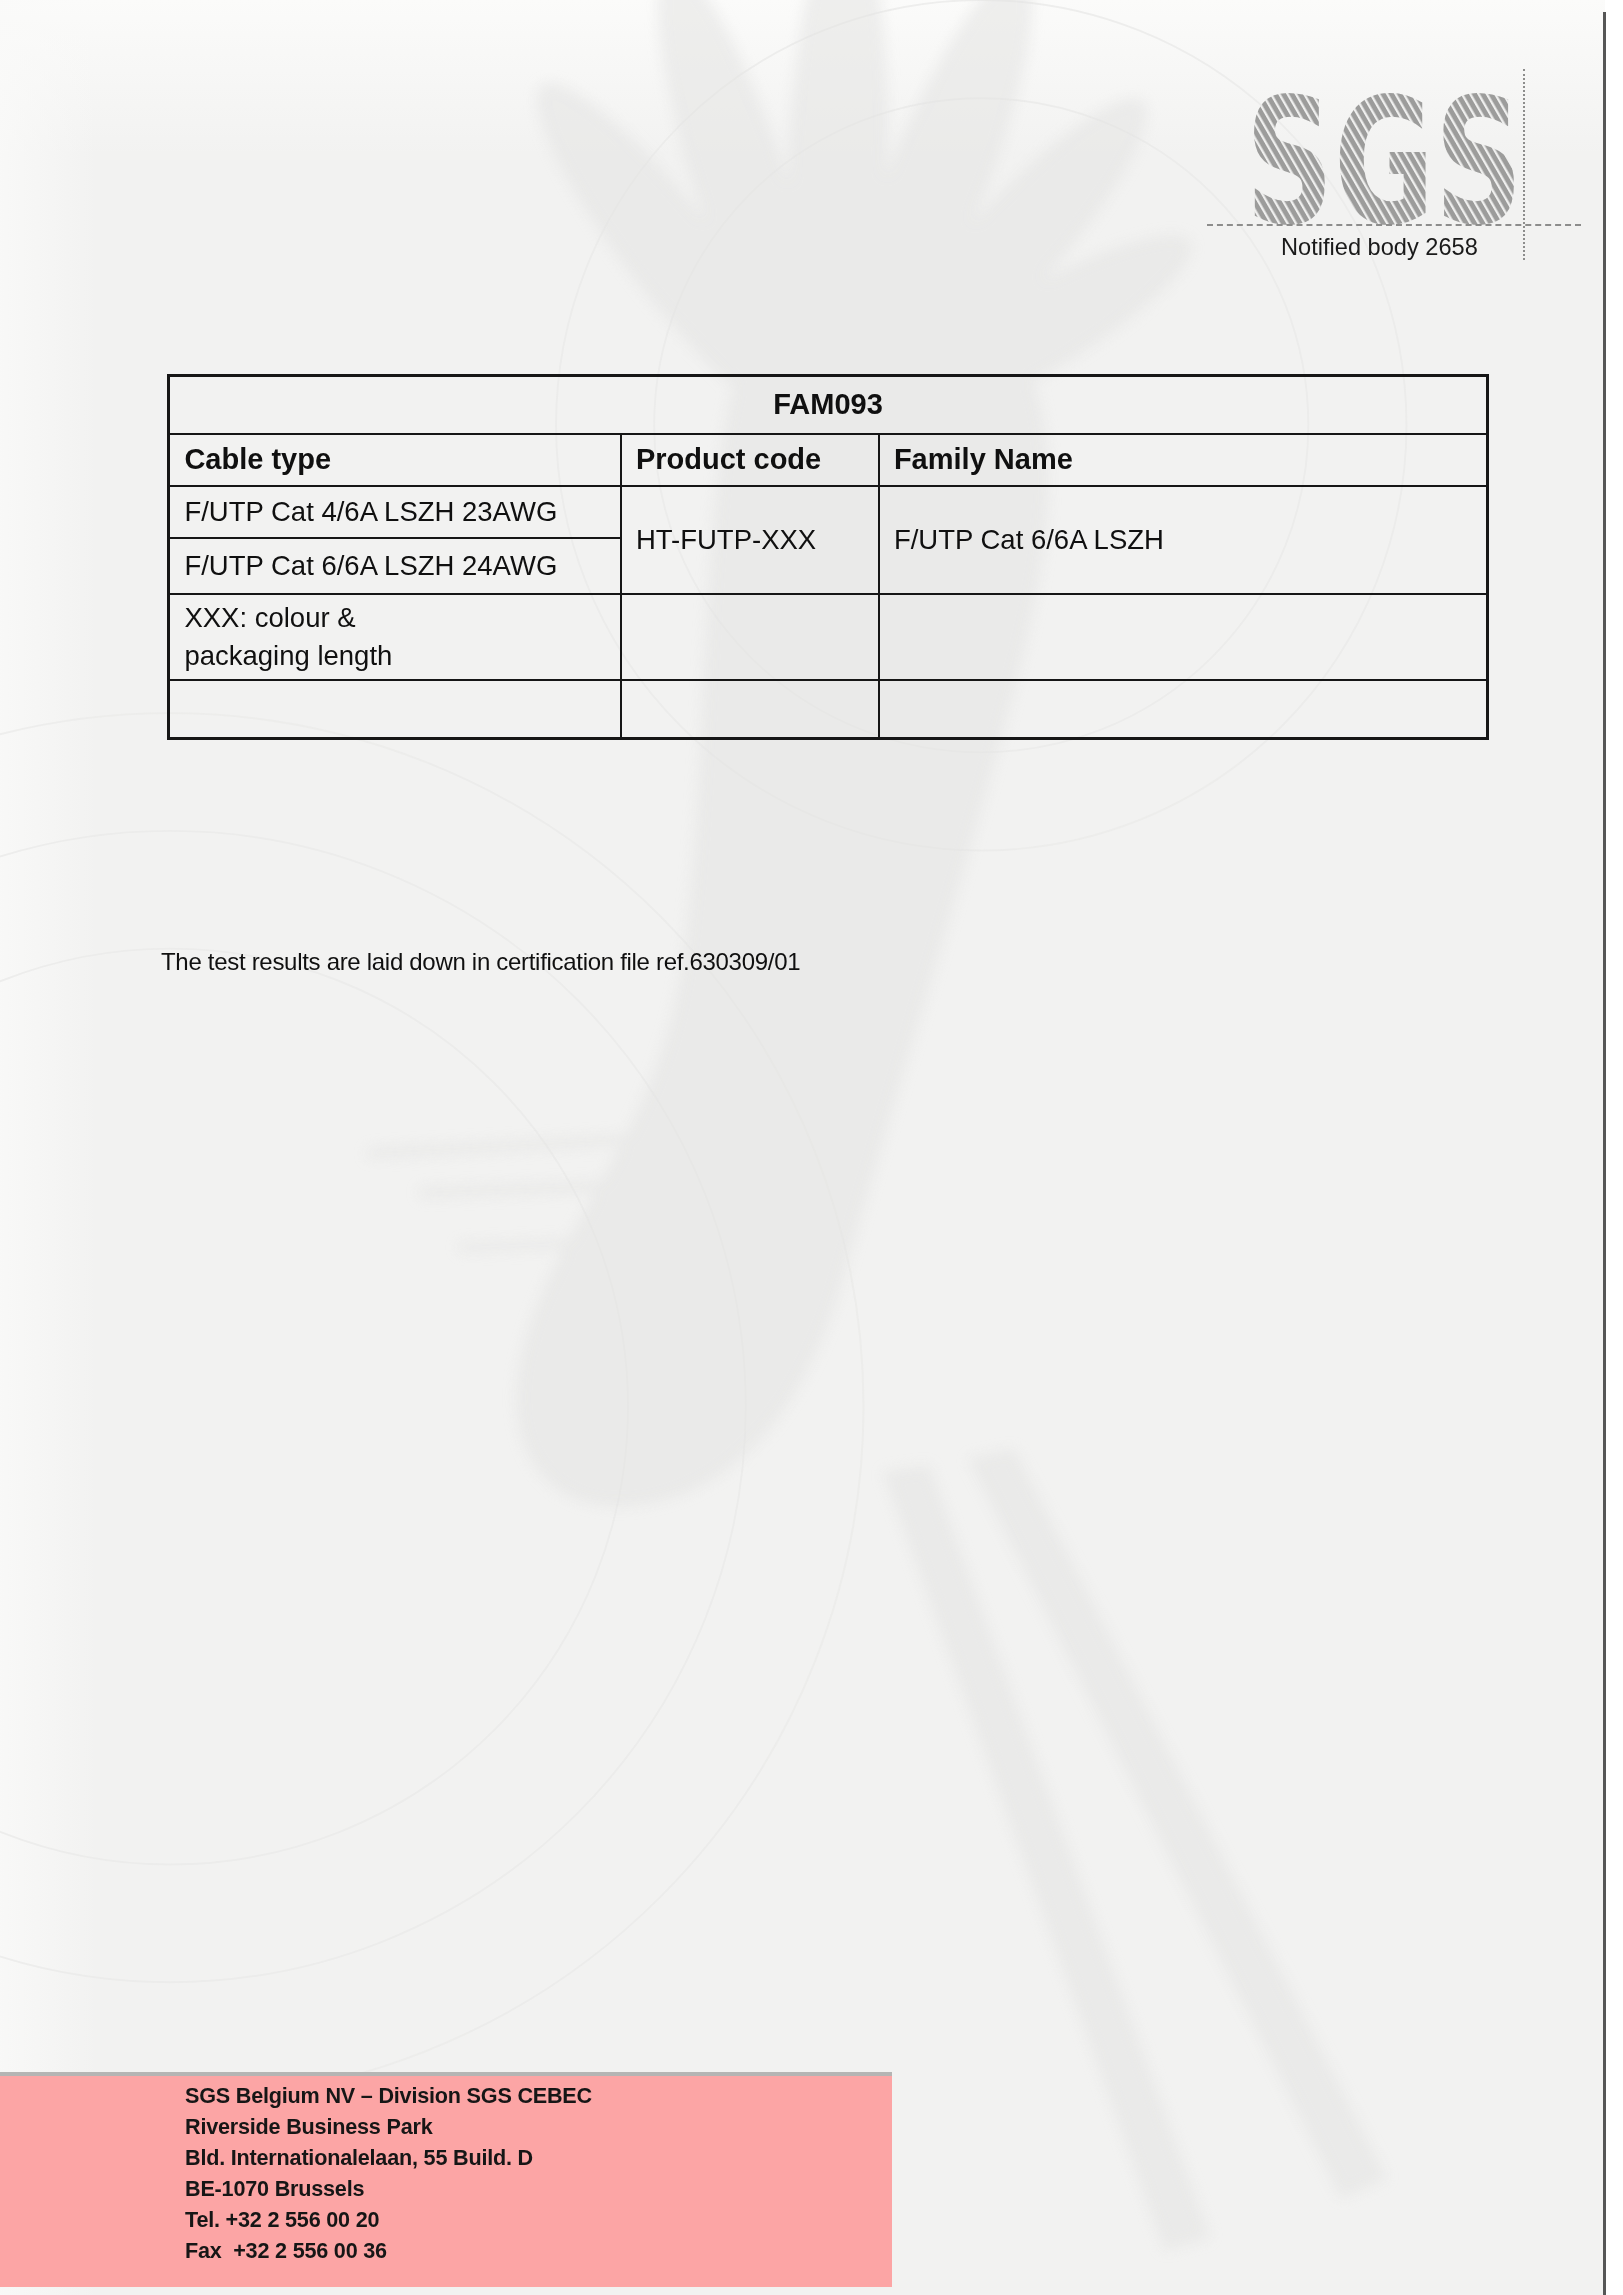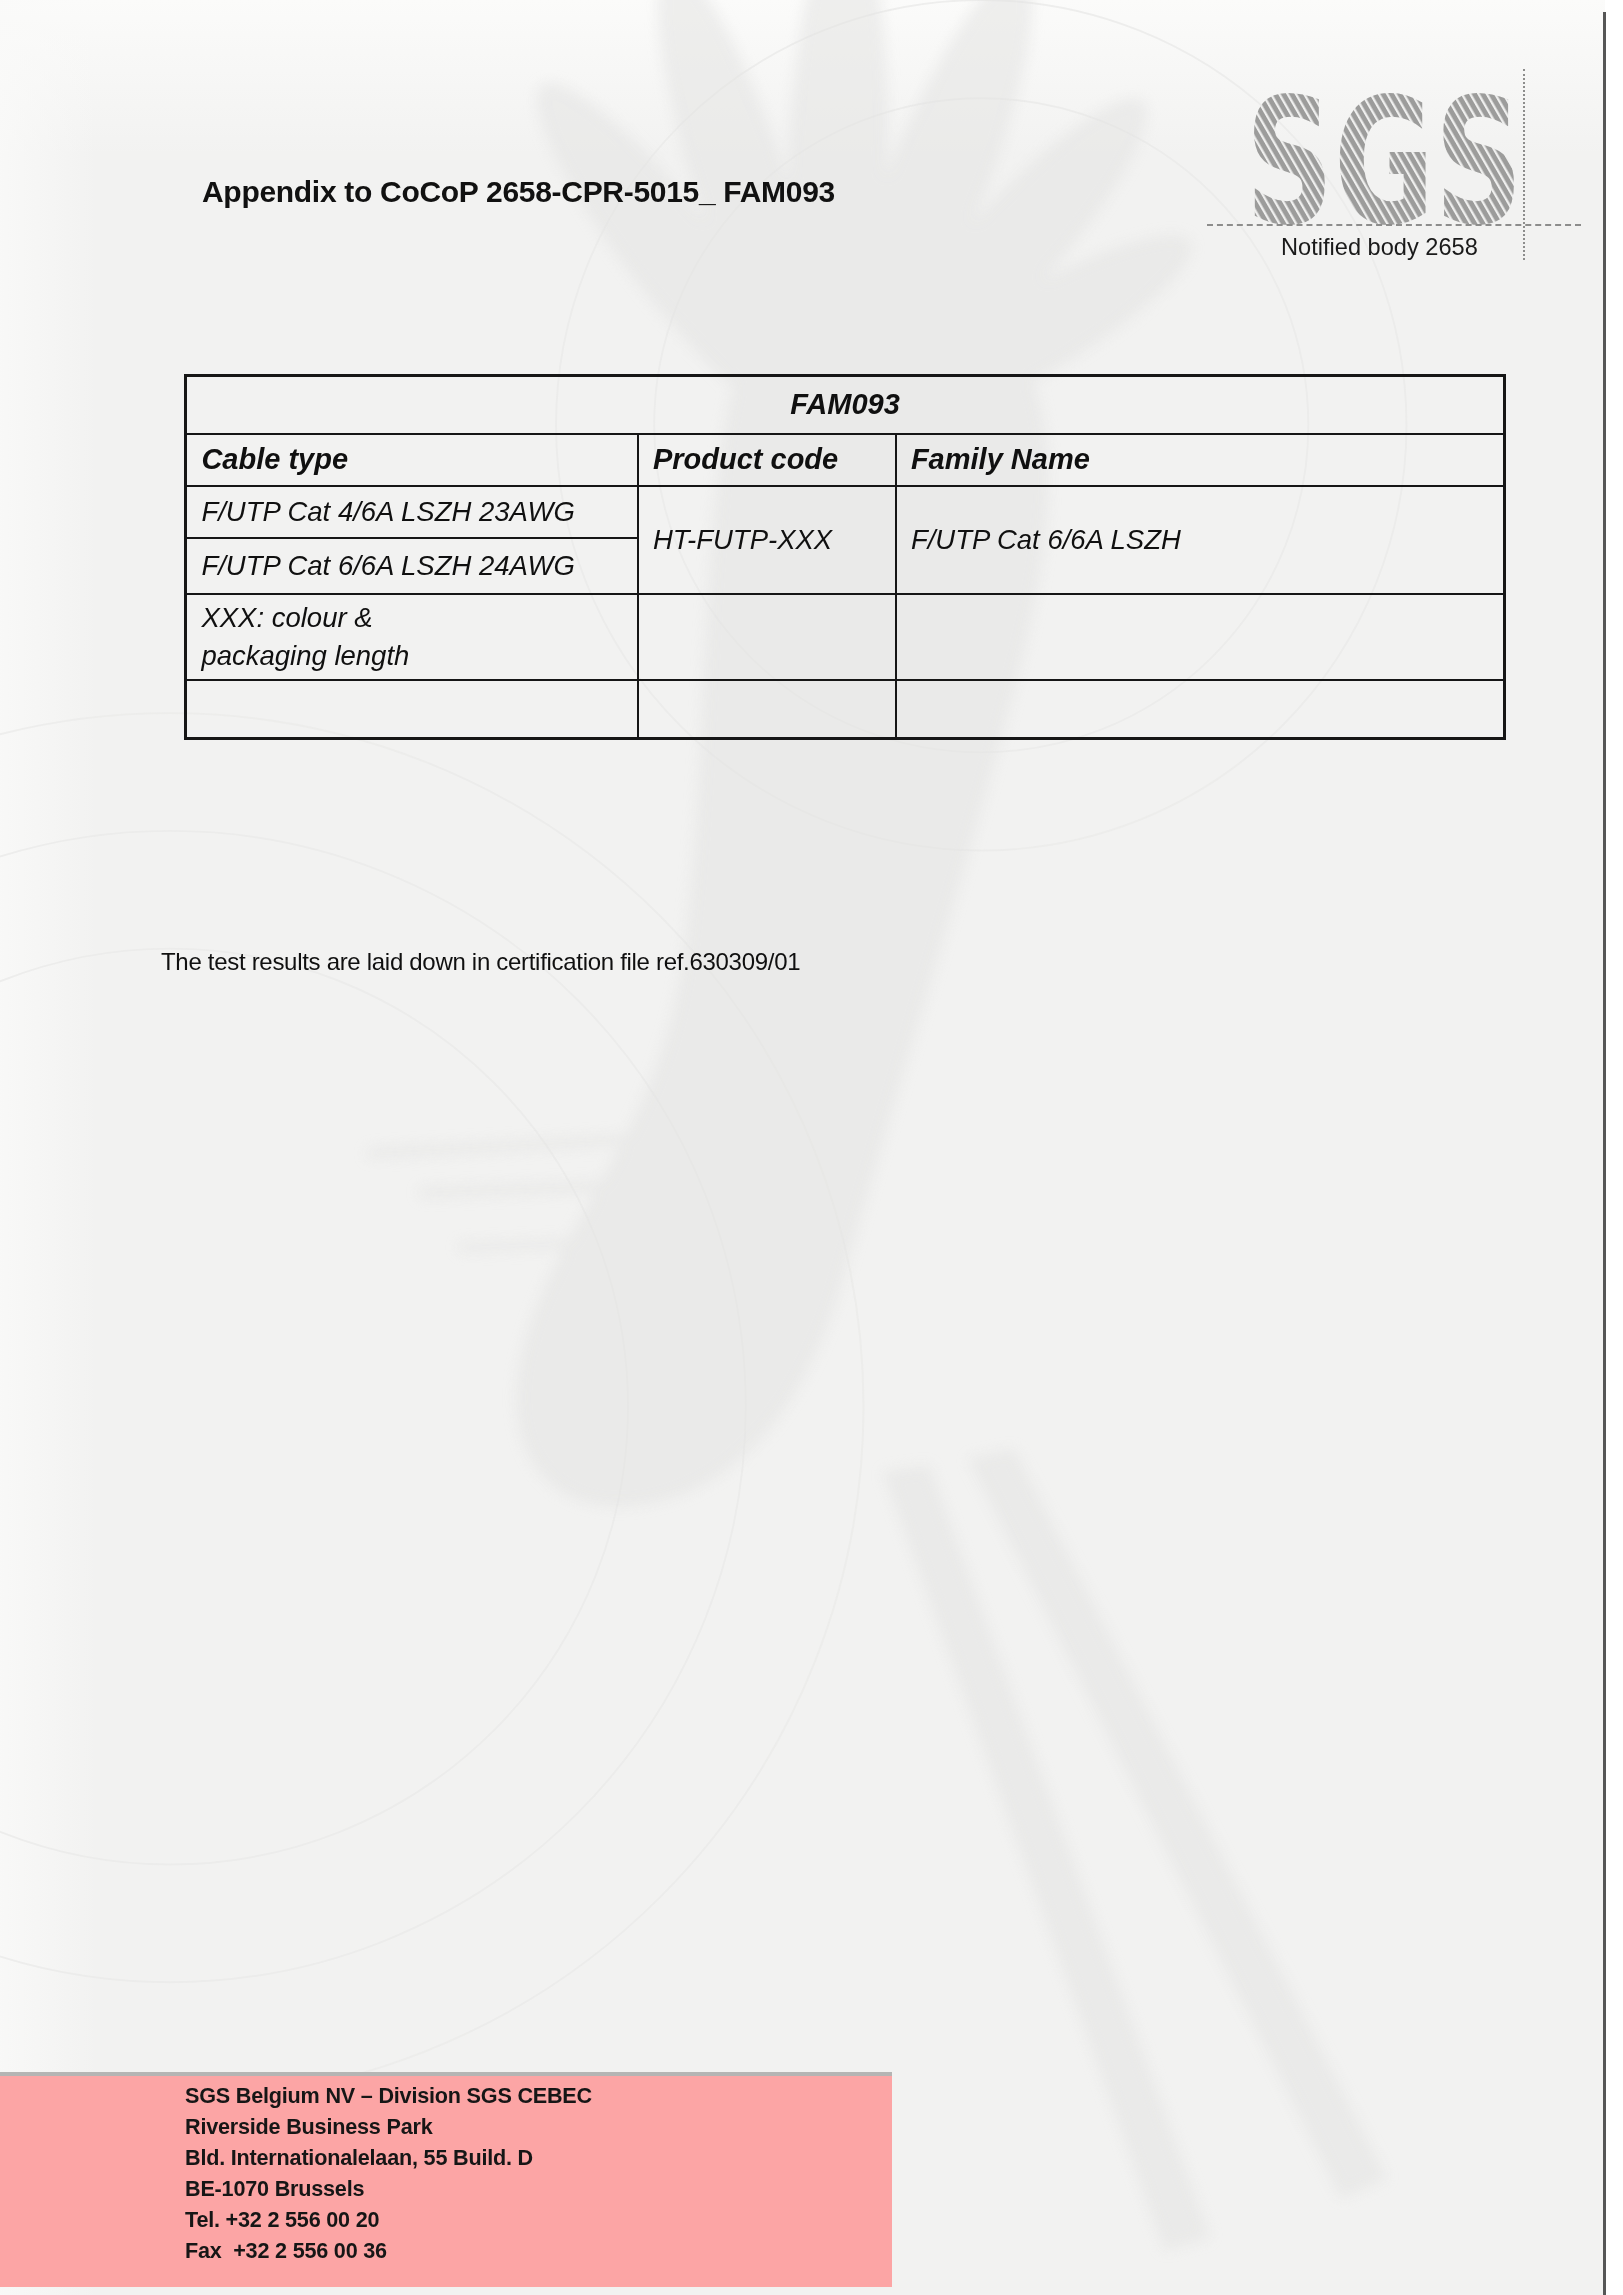--- a/index.html
+++ b/index.html
@@ -21,23 +21,23 @@
   .title { position:absolute; left:202px; top:175px; margin:0;
            font-size:30px; font-weight:bold; letter-spacing:-0.3px; color:#111; }
 
   .logo       { position:absolute; left:1242px; top:89px; width:285px; height:139px; }
   .logo-rule  { position:absolute; left:1207px; top:224px; width:374px; height:0;
                 border-top:2px dashed #8d8d8c; }
   .logo-vrule { position:absolute; left:1523px; top:69px; width:0; height:191px;
                 border-left:2px dotted #8d8d8c; }
   .notified   { position:absolute; left:1281px; top:234px; font-size:23.6px; color:#1a1a1a; }
 
-  .doc-table { position:absolute; left:184px; top:374px; width:1319px;
+  .doc-table { position:absolute; left:167px; top:374px; width:1319px;
                border-collapse:collapse; table-layout:fixed;
-               border:3.3px solid #161616;font-style:italic; }
+               border:3.3px solid #161616; }
   .doc-table td { border:2px solid #161616; font-size:27.5px; color:#101010;
                   padding:0 6.5px 0 14.4px; vertical-align:middle; overflow:hidden; }
   .r-caption td { text-align:center; font-weight:bold; font-size:29px; padding:0; }
   .r-caption { height:58px; }
   .r-head td { font-weight:bold; font-size:29px;margin-top:17px; }
   .r-head  { height:52px; }
   .r-body1 { height:52px; }
   .r-body2 { height:56px; }
   .r-note  { height:86px; }
   .r-note td.note { padding-right:131px; line-height:1.35; }
@@ -92,21 +92,20 @@
       <path d="M1480,2230 L1550,2215 L2120,3330 L2050,3360 Z"></path>
       <rect x="560" y="1755" width="560" height="16" rx="8" transform="rotate(-3 560 1755)"></rect>
       <rect x="640" y="1815" width="620" height="16" rx="8" transform="rotate(-2 640 1815)"></rect>
       <rect x="700" y="1900" width="520" height="14" rx="7" transform="rotate(-2 700 1900)"></rect>
     </g>
   </svg>
 
   <div class="right-margin"></div>
   <div class="scan-edge"></div>
 
-  <h1 class="title">Appendix to CoCoP 2658-CPR-5015_ FAM093</h1>
 
   <div class="logo">
     <svg width="285" height="139" viewBox="0 0 436 212">
       <defs>
         <pattern id="sgsstripe" width="11" height="11" patternUnits="userSpaceOnUse" patternTransform="rotate(60)">
           <rect width="11" height="11" fill="#9c9c9b"></rect>
           <rect y="7.5" width="11" height="3.5" fill="#efefee"></rect>
         </pattern>
       </defs>
       <text x="5" y="204" font-family="'DejaVu Sans', sans-serif" font-weight="bold" font-size="268" textLength="425" lengthAdjust="spacingAndGlyphs" fill="url(#sgsstripe)">SGS</text>

